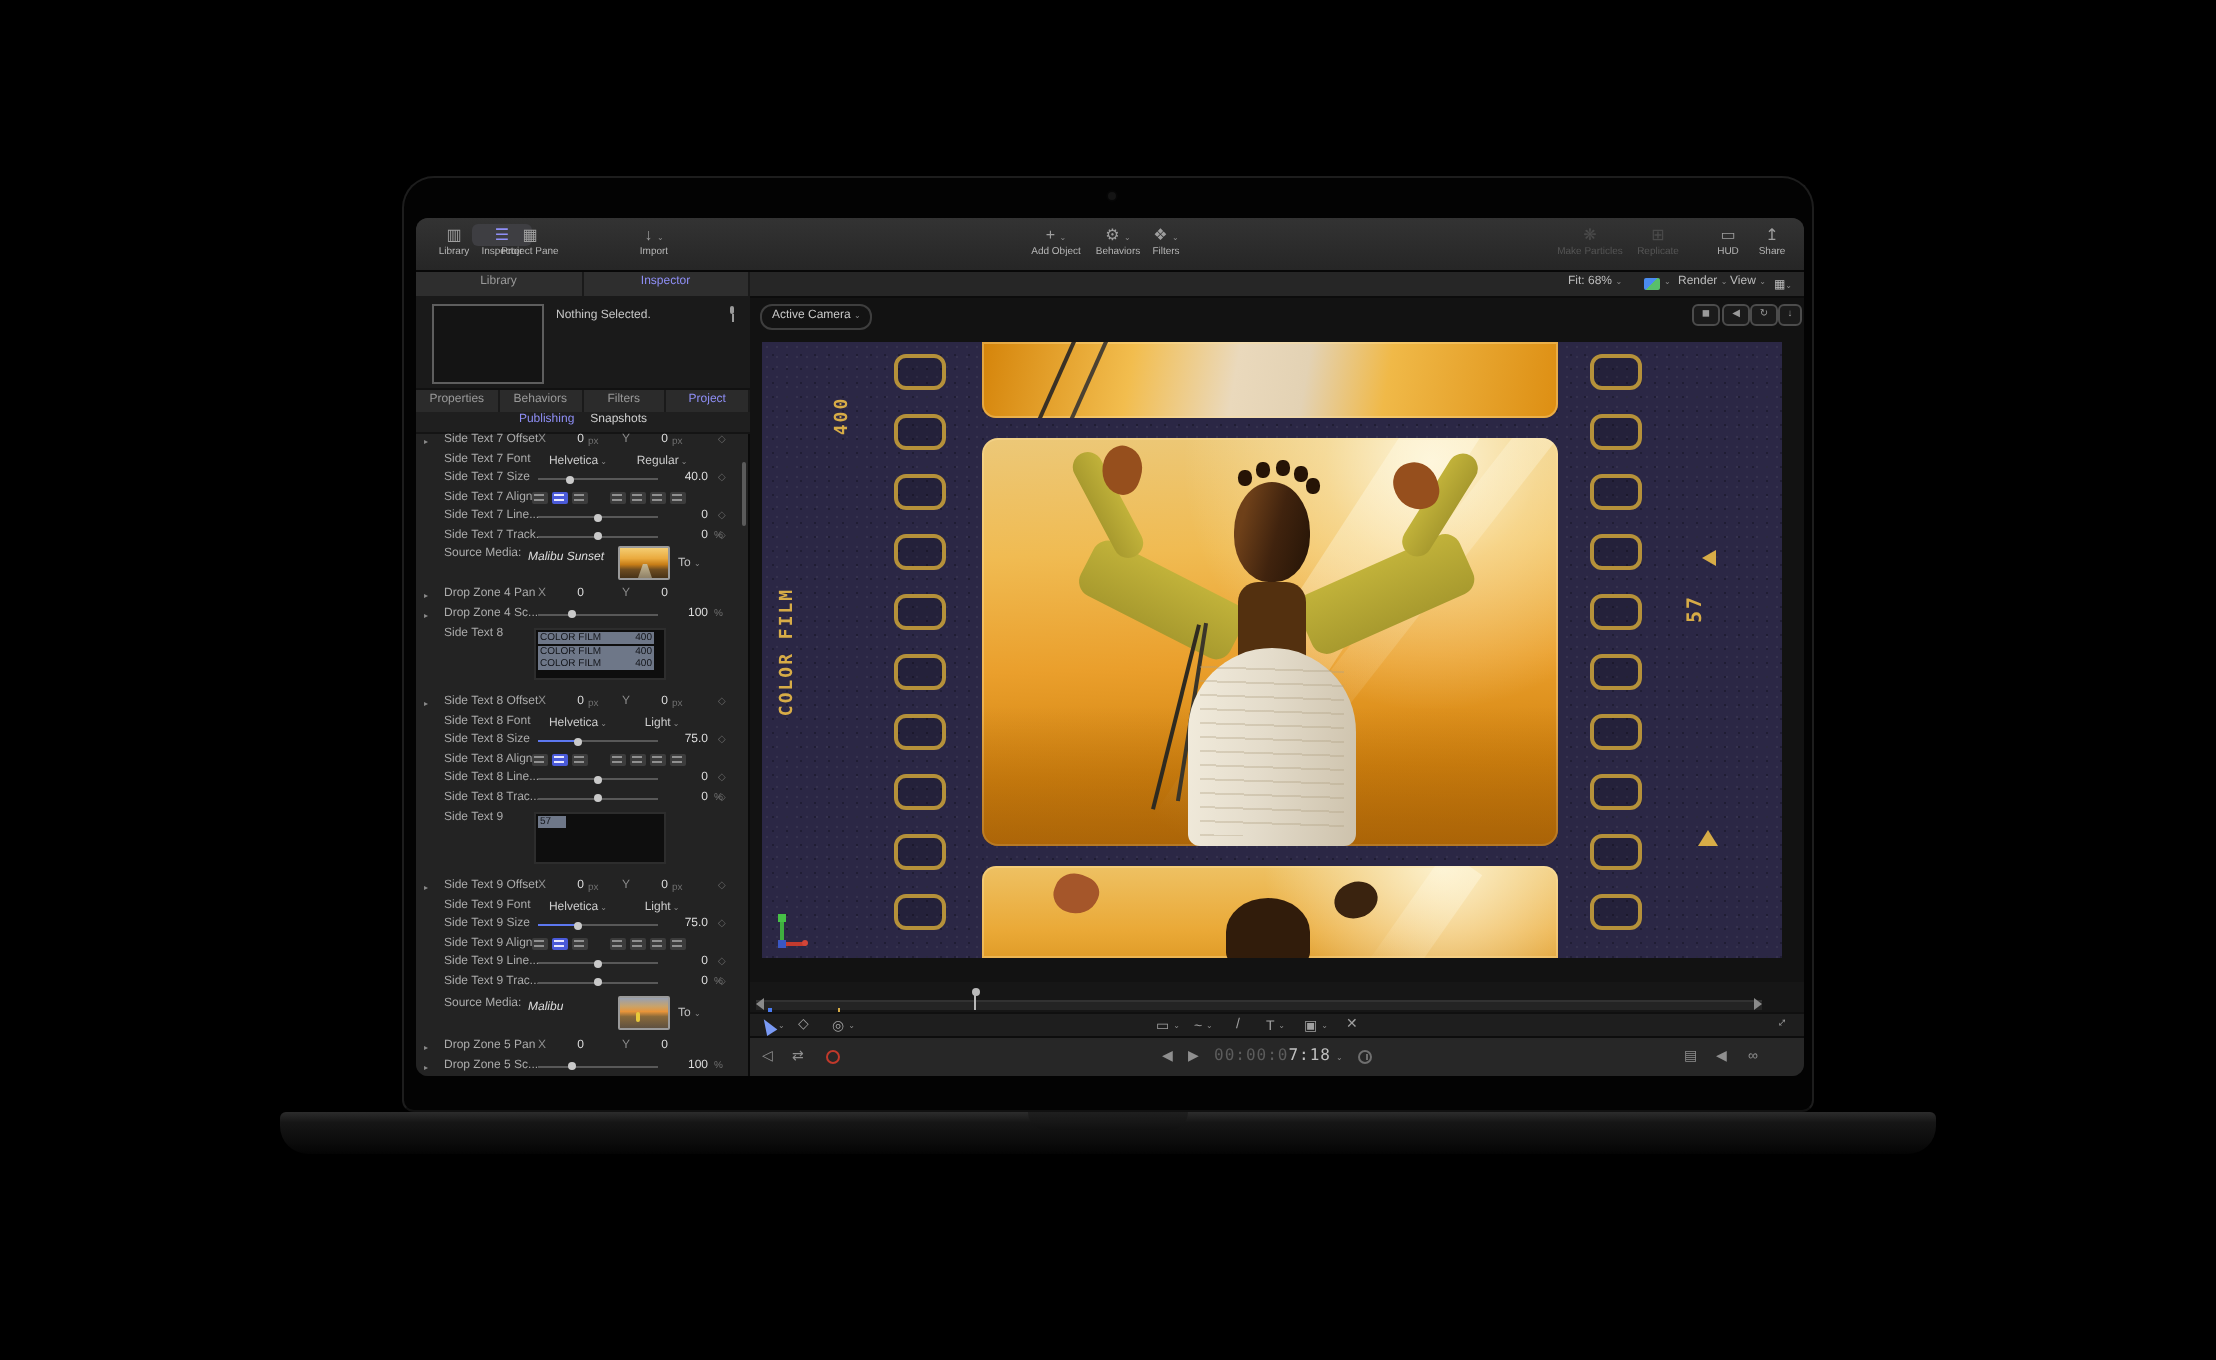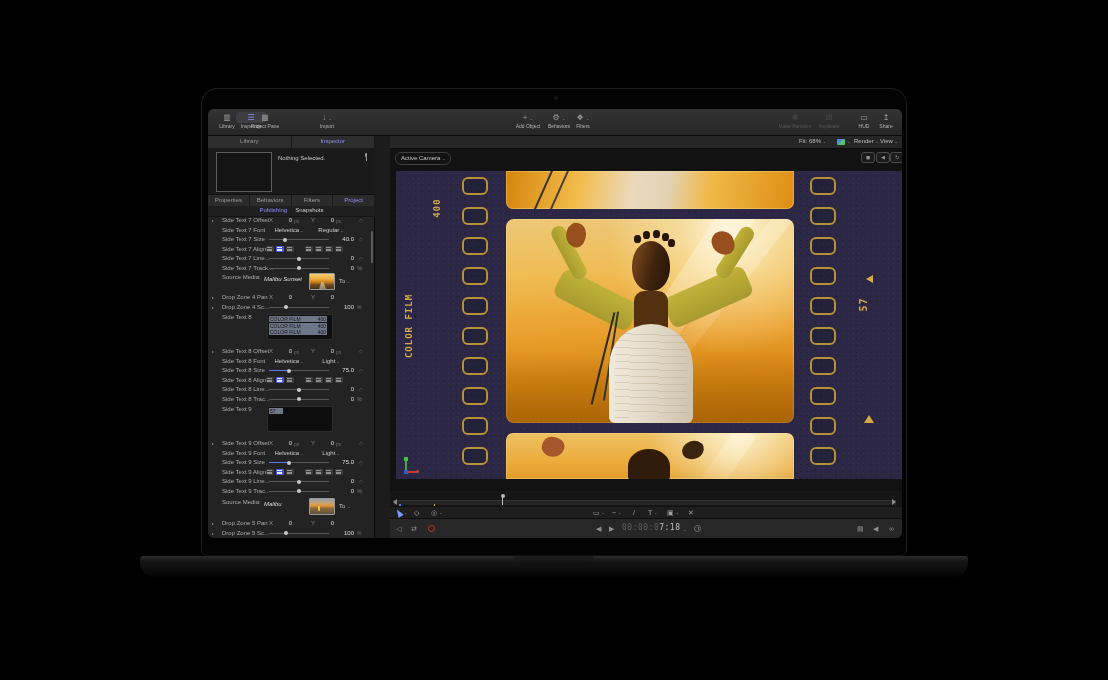--- a/index.html
+++ b/index.html
@@ -66,21 +66,21 @@
   .mname{position:absolute;left:56px;top:3px;font-style:italic;color:#dedede;white-space:nowrap;}
   .mthumb{position:absolute;left:101px;top:0px;width:24px;height:15px;border:1px solid #9a9a9a;border-radius:1px;overflow:hidden;}
   .t-road{background:linear-gradient(180deg,#f4cd72 0%,#eaaa3e 35%,#c67d18 55%,#6e4c20 72%,#473217 100%);}
   .t-road::after{content:"";position:absolute;left:9px;bottom:0;width:7px;height:7px;background:linear-gradient(#c9b992,#8e8066);clip-path:polygon(35% 0,65% 0,100% 100%,0 100%);}
   .t-beach{background:linear-gradient(180deg,#97a0b2 0%,#c9a36a 28%,#e8953a 45%,#8a6a3a 62%,#5f5140 100%);}
   .t-beach::after{content:"";position:absolute;left:8px;bottom:3px;width:2px;height:5px;background:#e8c93a;border-radius:1px;}
   .todd{position:absolute;left:131px;top:5px;color:#c0c0c0;}
   .tbox{position:absolute;left:59px;top:1px;width:66px;background:#0e0e0e;border:1px solid #2d2d2d;padding:1px;box-sizing:border-box;}
   .tline{display:flex;justify-content:space-between;background:#6e7788;color:#14161b;font-size:5px;line-height:6px;padding:0 1px;margin-bottom:0.5px;}
   
-  #right{position:absolute;left:167px;top:27px;width:492px;height:402px;background:#84cc16;margin-left:15px;}
+  #right{position:absolute;left:167px;top:27px;width:492px;height:402px;background:#84cc16;}
   #viewbar{position:absolute;left:0;top:0;width:527px;height:13px;background:#262626;border-bottom:1px solid #0c0c0c;box-sizing:border-box;}
   .vitem{position:absolute;top:2px;color:#bdbdbd;font-size:6px;white-space:nowrap;}
   #swatch{position:absolute;top:3px;width:8px;height:6px;border-radius:1px;background:linear-gradient(135deg,#4a8cf0 0 50%,#58c06a 50% 100%);}
   #cv{position:absolute;left:0;top:13px;width:527px;height:342px;background:#121212;overflow:hidden;}
   #campill{position:absolute;left:5px;top:3px;height:11px;padding:0 5px;background:#131313;border:1px solid #3e3e3e;border-radius:6px;color:#c9c9c9;line-height:10px;font-size:6px;}
   .cbtn{position:absolute;top:3px;width:12px;height:9px;border:1px solid #4c4c4c;border-radius:3px;color:#9a9a9a;font-size:5px;text-align:center;line-height:8px;background:#1b1b1b;}
   
   #film{position:absolute;left:6px;top:22px;width:510px;height:308px;background:#2b2745;
     background-image:radial-gradient(rgba(255,255,255,0.05) 0.5px,transparent 0.5px),radial-gradient(rgba(0,0,0,0.25) 0.5px,transparent 0.5px);
     background-size:5px 5px,7px 7px;background-position:0 0,2px 3px;}

